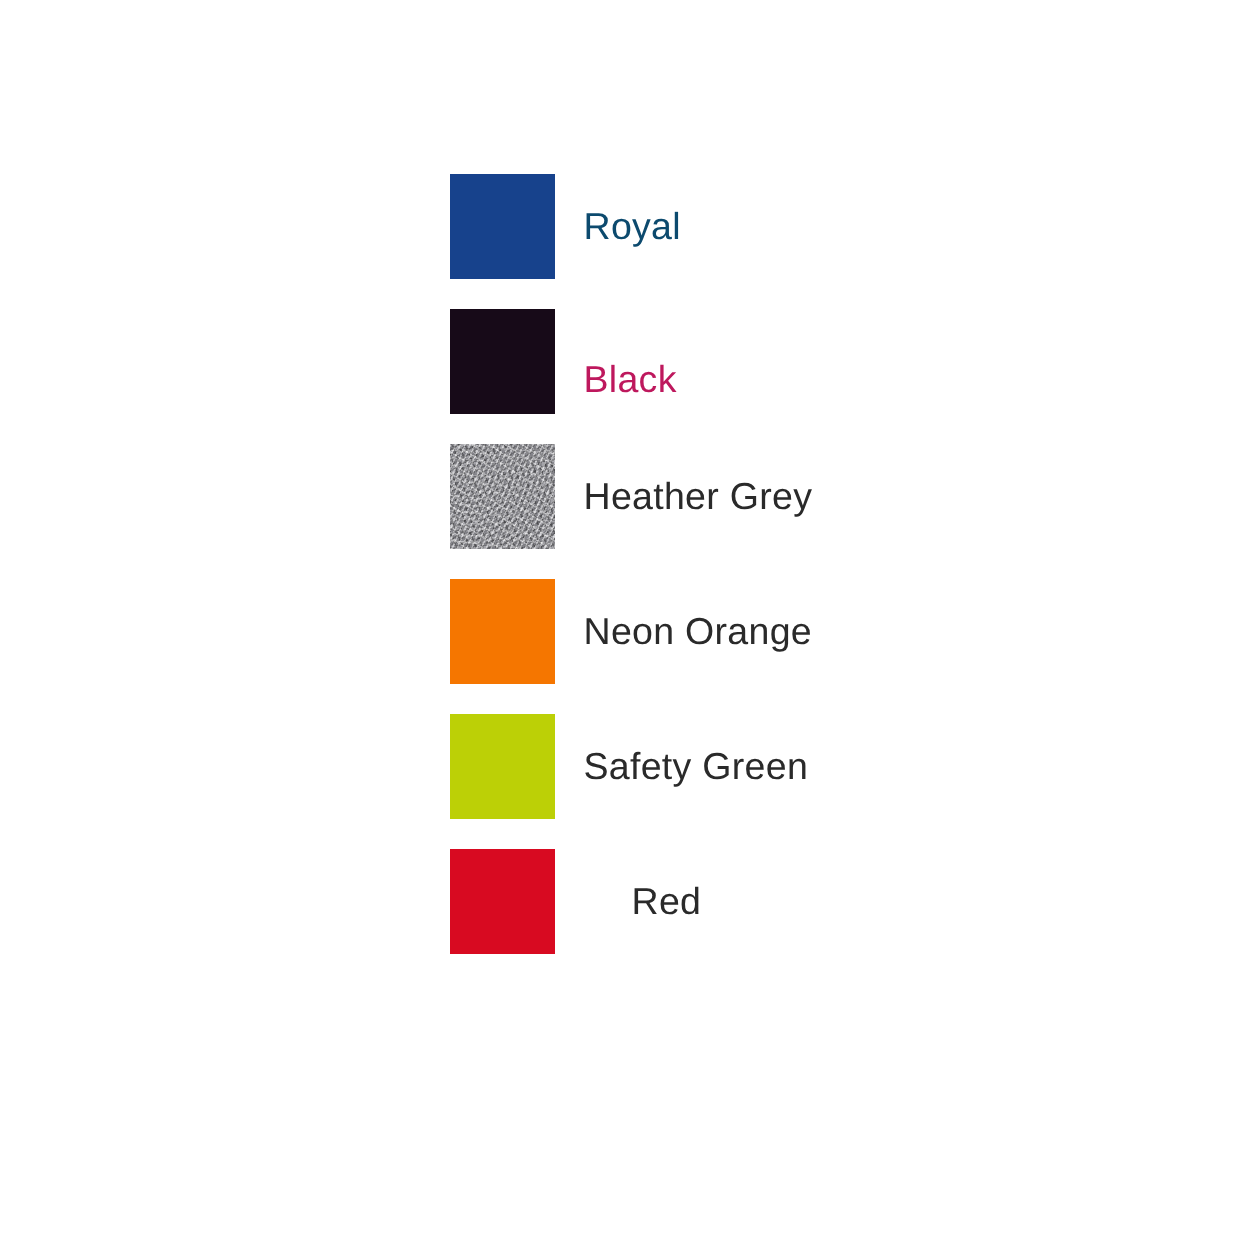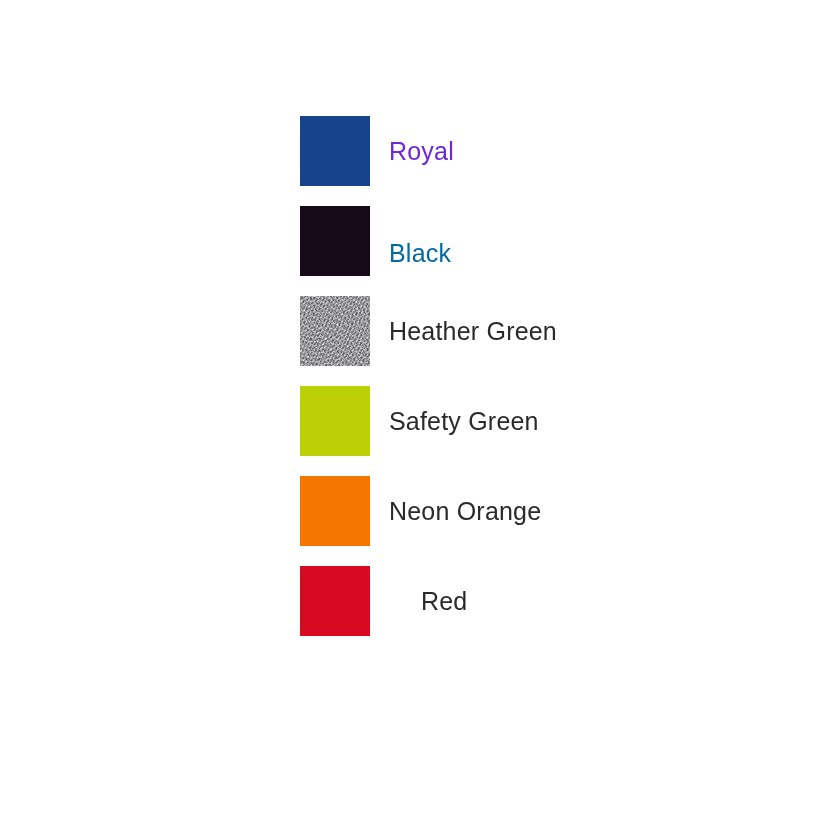--- a/index.html
+++ b/index.html
@@ -72,42 +72,42 @@
     white-space: nowrap;
   }
 </style>
 </head>
 <body style="background: rgb(255, 255, 255);">
 
 <div id="swatch-legend">
 
   <div class="swatch-row">
     <div class="swatch-chip" style="background-color: rgb(23, 66, 140);"></div>
-    <div class="swatch-label" style="color: #6d28d9;">Royal</div>
+    <div class="swatch-label" style="color: #0c4a6e;">Royal</div>
   </div>
 
   <div class="swatch-row">
     <div class="swatch-chip" style="background-color: rgb(23, 10, 24);"></div>
-    <div class="swatch-label" style="color: #0369a1; margin-top: 24px;">Black</div>
+    <div class="swatch-label" style="color: #be185d; margin-top: 24px;">Black</div>
   </div>
 
 
   <div class="swatch-row">
     <div class="swatch-chip textured" style="background-color: rgb(141, 141, 147);"></div>
-    <div class="swatch-label" style="color: rgb(42, 42, 42);">Heather Green</div>
+    <div class="swatch-label" style="color: rgb(42, 42, 42);">Heather Grey</div>
+  </div>
+
+  <div class="swatch-row">
+    <div class="swatch-chip" style="background-color: rgb(245, 118, 0);"></div>
+    <div class="swatch-label" style="color: rgb(42, 42, 42);">Neon Orange</div>
   </div>
 
   <div class="swatch-row">
     <div class="swatch-chip" style="background-color: rgb(188, 208, 6);"></div>
     <div class="swatch-label" style="color: rgb(42, 42, 42);">Safety Green</div>
-  </div>
-
-  <div class="swatch-row">
-    <div class="swatch-chip" style="background-color: rgb(245, 118, 0);"></div>
-    <div class="swatch-label" style="color: rgb(42, 42, 42);">Neon Orange</div>
   </div>
 
   <div class="swatch-row">
     <div class="swatch-chip" style="background-color: rgb(216, 10, 33);"></div>
     <div class="swatch-label" style="color: rgb(42, 42, 42);">Red</div>
   </div>
 
 </div>
 
 </body></html>

